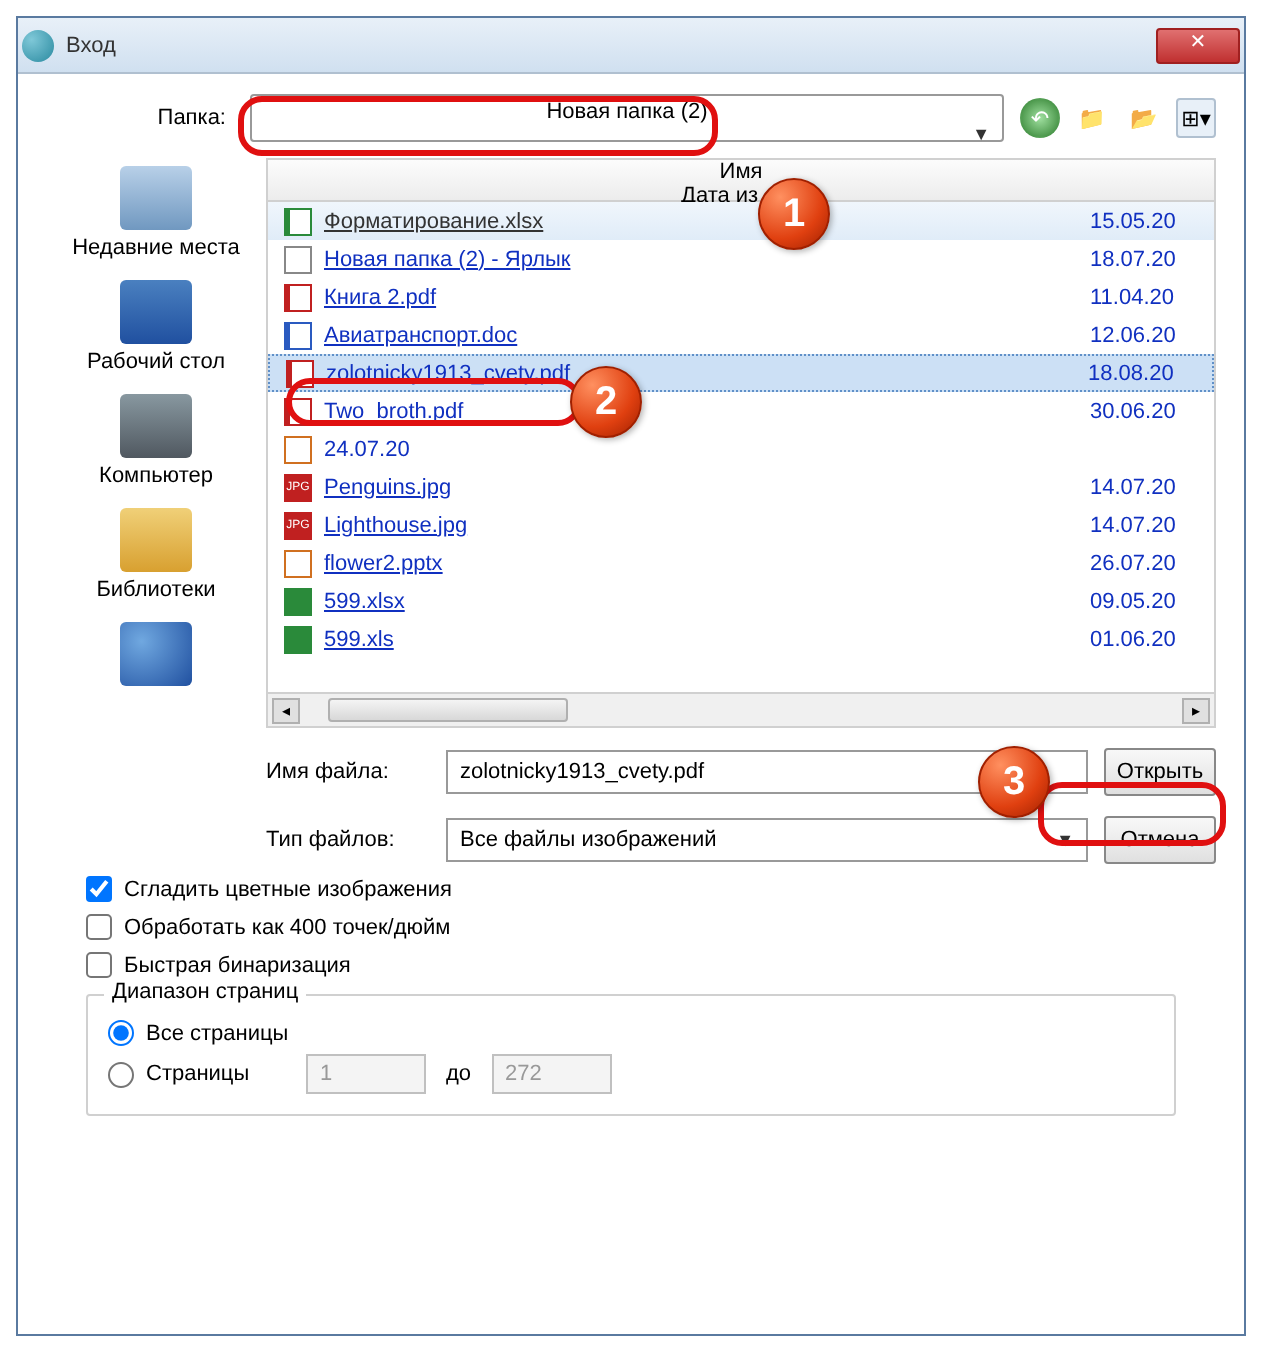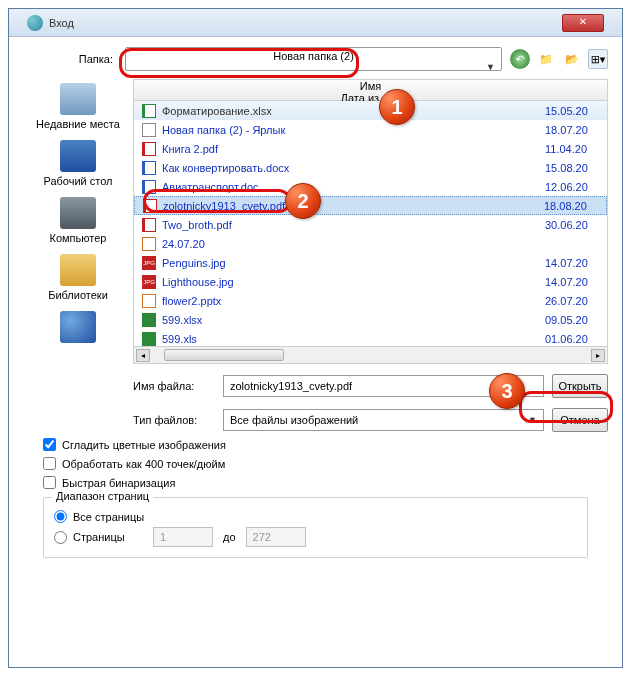--- a/index.html
+++ b/index.html
@@ -1,18 +1,18 @@
 <!DOCTYPE html>
 <html><head>
 <meta charset="utf-8">
 <style>
 * { box-sizing: border-box; margin: 0; padding: 0; font-family: Tahoma, sans-serif; font-size: 11px; }
 body { background: #fff; width: 635px; height: 680px; }
 .window { width: 615px; height: 660px; margin: 8px; border: 1px solid #5a7aa0; background: #fff; position: relative; }
-.titlebar { height: 28px; background: linear-gradient(#e8f0f8, #d0e0f0); display: flex; align-items: center; padding: 0 18px; border-bottom: 1px solid #b0c0d0; }
+.titlebar { height: 28px; background: linear-gradient(#e8f0f8, #d0e0f0); display: flex; align-items: center; padding: 0 2px; border-bottom: 1px solid #b0c0d0; }
 .titlebar .appicon { width: 16px; height: 16px; background: radial-gradient(circle at 30% 30%, #7fc8d8, #2a8aa0); border-radius: 50%; margin-right: 6px; }
 .titlebar .title { flex: 1; color: #333; }
 .closebtn { width: 42px; height: 18px; background: linear-gradient(#e07070, #c03030); border: 1px solid #a02020; border-radius: 2px; color: #fff; text-align: center; line-height: 14px; font-size: 10px; }
 .content { padding: 10px 14px; }
 .folder-row { display: flex; align-items: center; margin-bottom: 8px; }
 .folder-row .lbl { width: 90px; text-align: right; margin-right: 12px; }
 .folder-combo { flex: 1; height: 24px; border: 1px solid #999; background: #fff; display: flex; align-items: center; padding: 0 6px; border-radius: 2px; }
 .folder-icon { width: 16px; height: 13px; background: linear-gradient(#fce090, #e8b030); border-radius: 1px; margin-right: 6px; border: 1px solid #c09020; }
 .combo-arrow { margin-left: auto; font-size: 9px; color: #333; }
 .nav-icons { display: flex; gap: 6px; margin-left: 8px; }
@@ -38,21 +38,21 @@
 .fr-icon { width: 14px; height: 14px; margin-right: 6px; background: #f0f0f0; border: 1px solid #c0c0c0; display: inline-block; }
 .fr-icon.xlsx { background: #fff; border-color: #2a8a3a; border-left: 3px solid #2a8a3a; }
 .fr-icon.lnk { background: #fff; border-color: #888; }
 .fr-icon.pdf { background: #fff; border-color: #c02020; border-left: 3px solid #c02020; }
 .fr-icon.docx { background: #fff; border-color: #2a5ac0; border-left: 3px solid #2a5ac0; }
 .fr-icon.doc { background: #fff; border-color: #2a5ac0; border-left: 3px solid #2a5ac0; }
 .fr-icon.ppt { background: #fff; border-color: #d07020; }
 .fr-icon.jpg { background: #c02020; color: #fff; border: none; font-size: 6px; line-height: 14px; text-align: center; }
 .fr-icon.pptx { background: #fff; border-color: #d07020; }
 .fr-icon.xls { background: #2a8a3a; border: none; }
-.fr-name { flex: 1; white-space: nowrap; overflow: hidden; }
+.fr-name { flex: 1; white-space: nowrap; overflow: hidden; text-decoration: underline; }
 .fr-date { width: 54px; color: #1030c0; }
 .scrollh { height: 17px; background: #f0f0f0; border: 1px solid #d0d0d0; border-top: none; display: flex; align-items: center; padding: 0 2px; }
 .scrollh .thumb { width: 120px; height: 12px; background: linear-gradient(#f4f4f4, #d8d8d8); border: 1px solid #b0b0b0; border-radius: 2px; margin-left: 14px; }
 .scrollh .arr { width: 14px; height: 13px; background: #e0e0e0; border: 1px solid #b0b0b0; font-size: 8px; text-align: center; line-height: 11px; }
 .bottom-row { display: flex; align-items: center; margin-top: 10px; }
 .bottom-row .lbl { width: 90px; }
 .bottom-row .combo, .bottom-row input[type=text] { flex: 1; height: 22px; border: 1px solid #999; padding: 0 6px; background: #fff; margin-right: 8px; }
 .bottom-row .combo { display: flex; align-items: center; }
 .bottom-row button { width: 56px; height: 24px; background: linear-gradient(#f8f8f8, #e0e0e0); border: 1px solid #888; border-radius: 2px; cursor: pointer; }
 .ck-row { display: flex; align-items: center; margin-top: 6px; padding-left: 20px; }
@@ -129,25 +129,20 @@
               <span class="fr-icon lnk"></span>
               <span class="fr-name">Новая папка (2) - Ярлык</span>
               <span class="fr-date">18.07.20</span>
             </div>
             <div class="file-row">
               <span class="fr-icon pdf"></span>
               <span class="fr-name">Книга 2.pdf</span>
               <span class="fr-date">11.04.20</span>
             </div>
             <div class="file-row">
-              <span class="fr-icon docx"></span>
-              <span class="fr-name">Как конвертировать.docx</span>
-              <span class="fr-date">15.08.20</span>
-            </div>
-            <div class="file-row">
               <span class="fr-icon doc"></span>
               <span class="fr-name">Авиатранспорт.doc</span>
               <span class="fr-date">12.06.20</span>
             </div>
             <div class="file-row selected">
               <span class="fr-icon pdf"></span>
               <span class="fr-name">zolotnicky1913_cvety.pdf</span>
               <span class="fr-date">18.08.20</span>
             </div>
             <div class="file-row">

